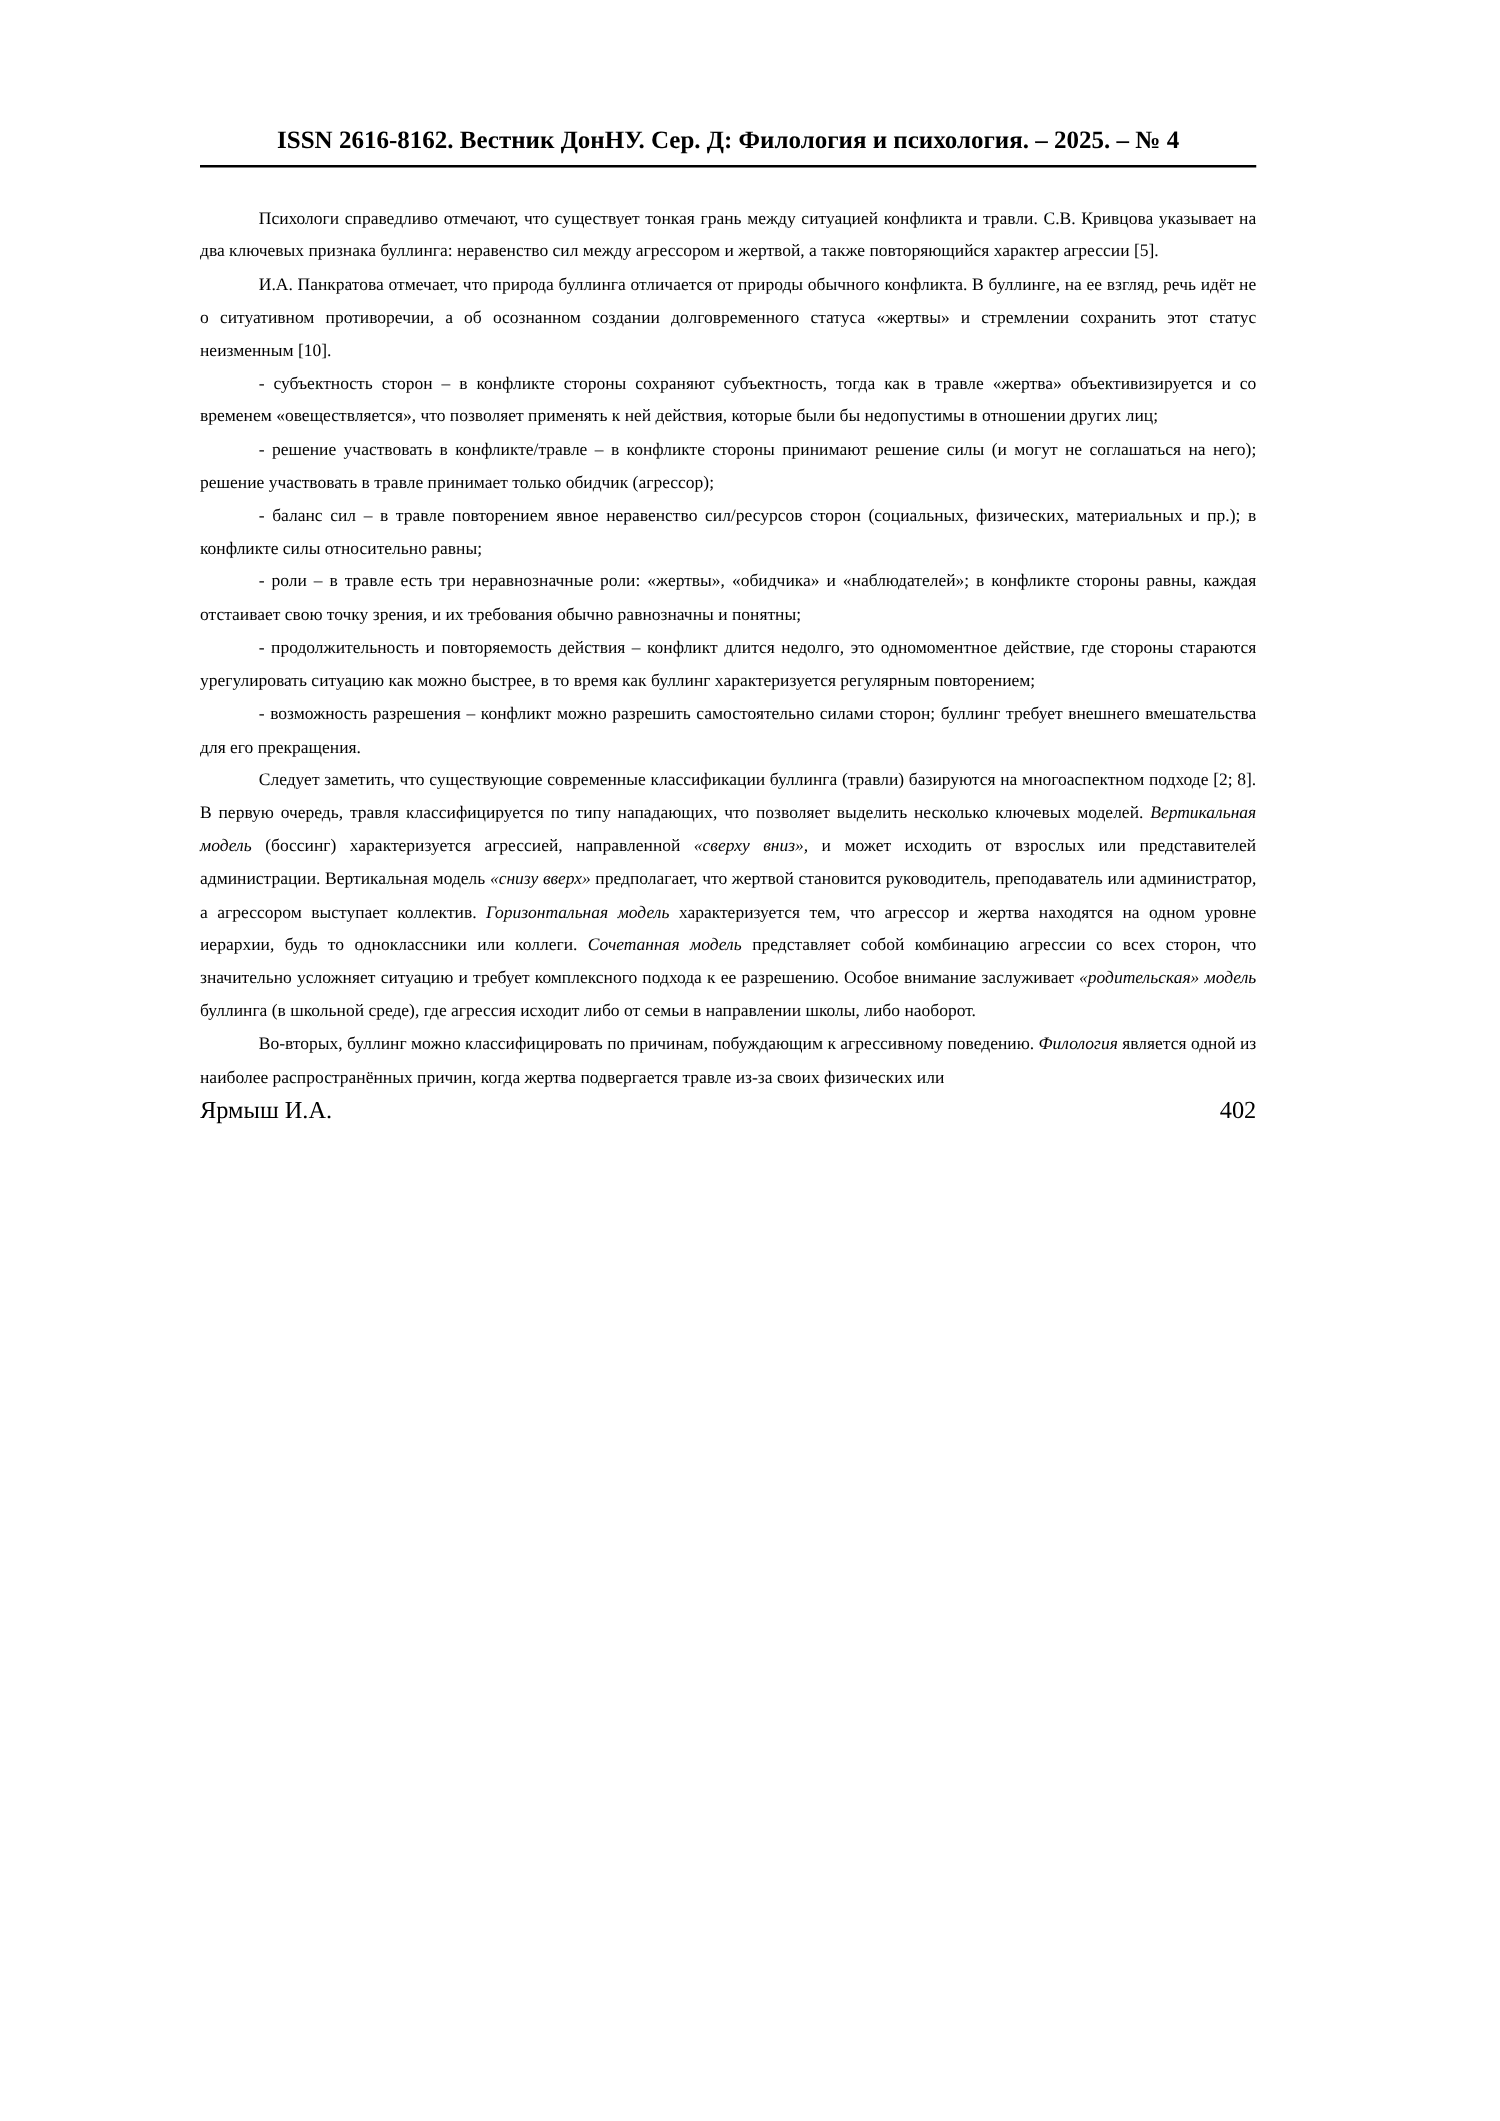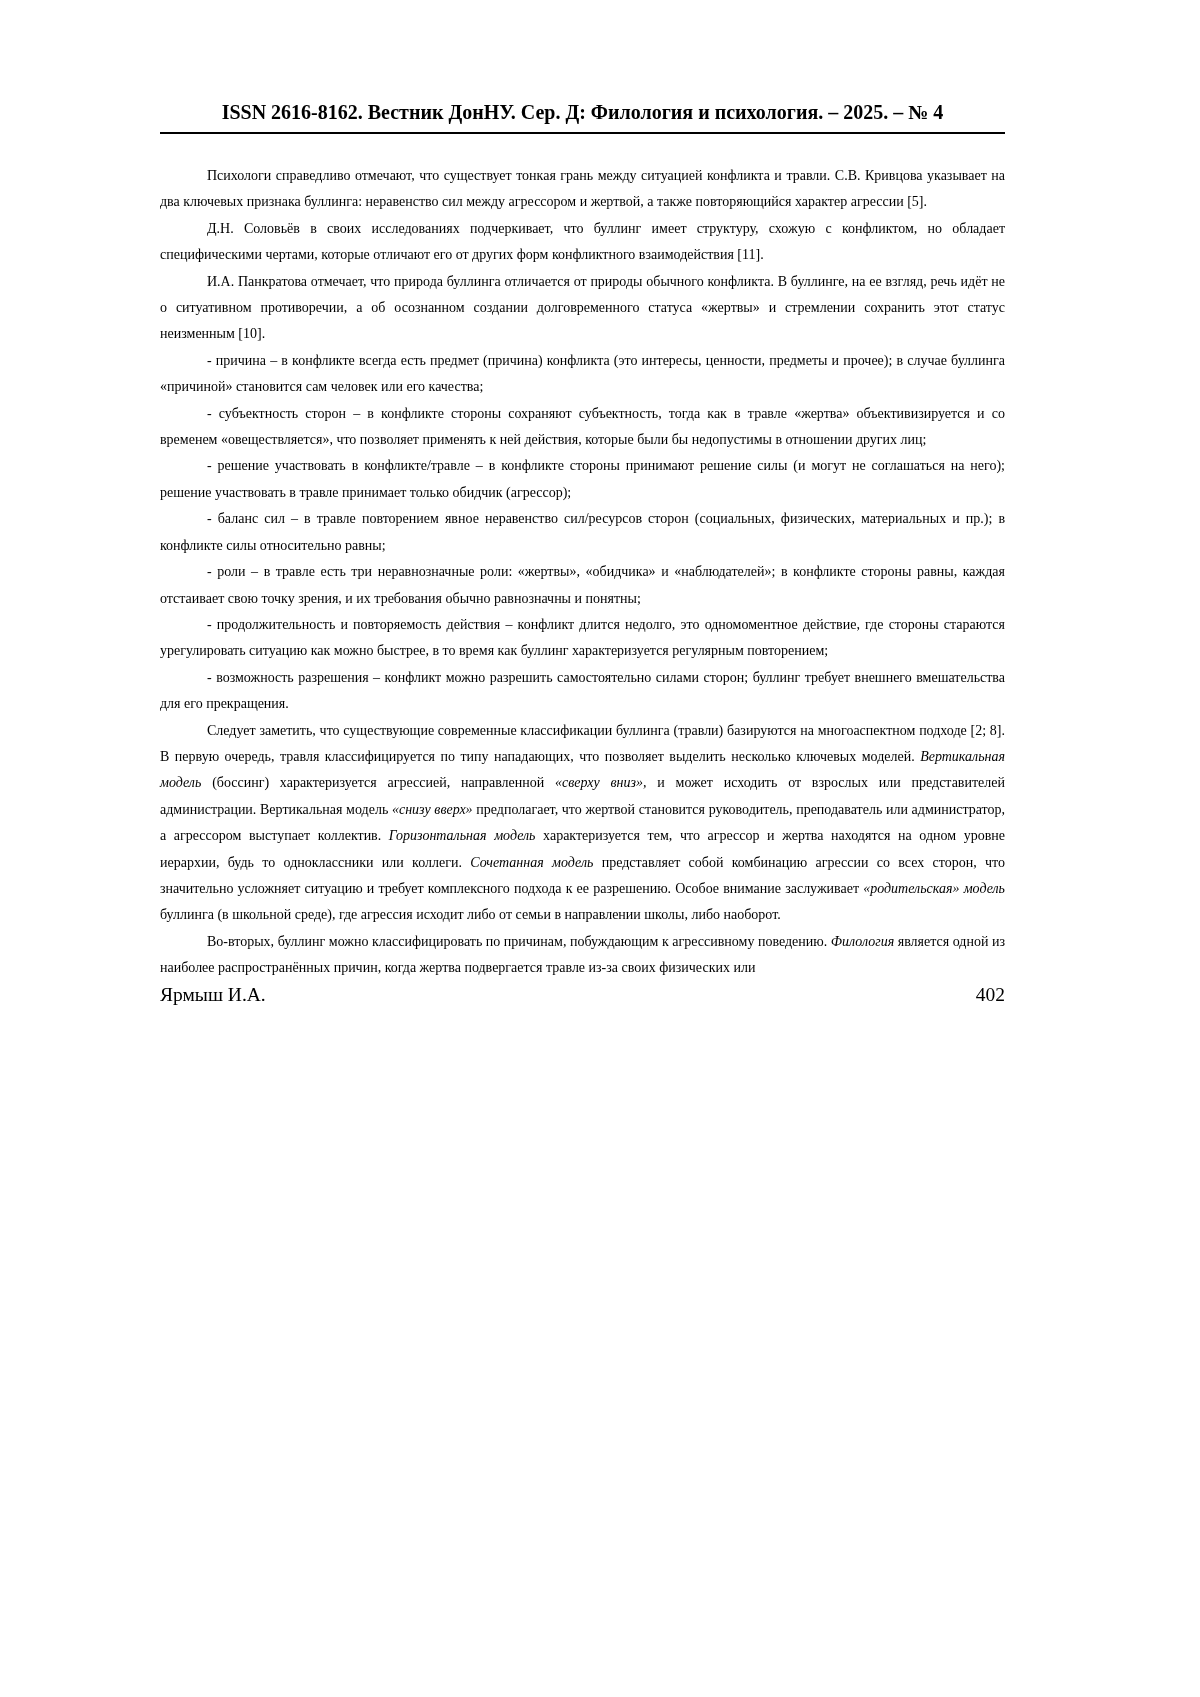--- a/index.html
+++ b/index.html
@@ -49,23 +49,21 @@
 </style>
 </head>
 <body>
 
 <div class="page">
   <div class="running-head">
     <span>ISSN 2616-8162. Вестник ДонНУ. Сер. Д: Филология и психология. – 2025. – № 4</span>
   </div>
   <div class="article-body">
       <p class="para"><span>Психологи справедливо отмечают, что существует тонкая грань между ситуацией конфликта и травли. С.В. Кривцова указывает на два ключевых признака буллинга: неравенство сил между агрессором и жертвой, а также повторяющийся характер агрессии [5].</span></p>
-      <p class="para"><span>Д.Н. Соловьёв в своих исследованиях подчеркивает, что буллинг имеет структуру, схожую с конфликтом, но обладает специфическими чертами, которые отличают его от других форм конфликтного взаимодействия [11].</span></p>
       <p class="para"><span>И.А. Панкратова отмечает, что природа буллинга отличается от природы обычного конфликта. В буллинге, на ее взгляд, речь идёт не о ситуативном противоречии, а об осознанном создании долговременного статуса «жертвы» и стремлении сохранить этот статус неизменным [10].</span></p>
-      <p class="para"><span>- причина – в конфликте всегда есть предмет (причина) конфликта (это интересы, ценности, предметы и прочее); в случае буллинга «причиной» становится сам человек или его качества;</span></p>
       <p class="para"><span>- субъектность сторон – в конфликте стороны сохраняют субъектность, тогда как в травле «жертва» объективизируется и со временем «овеществляется», что позволяет применять к ней действия, которые были бы недопустимы в отношении других лиц;</span></p>
       <p class="para"><span>- решение участвовать в конфликте/травле – в конфликте стороны принимают решение силы (и могут не соглашаться на него); решение участвовать в травле принимает только обидчик (агрессор);</span></p>
       <p class="para"><span>- баланс сил – в травле повторением явное неравенство сил/ресурсов сторон (социальных, физических, материальных и пр.); в конфликте силы относительно равны;</span></p>
       <p class="para"><span>- роли – в травле есть три неравнозначные роли: «жертвы», «обидчика» и «наблюдателей»; в конфликте стороны равны, каждая отстаивает свою точку зрения, и их требования обычно равнозначны и понятны;</span></p>
       <p class="para"><span>- продолжительность и повторяемость действия – конфликт длится недолго, это одномоментное действие, где стороны стараются урегулировать ситуацию как можно быстрее, в то время как буллинг характеризуется регулярным повторением;</span></p>
       <p class="para"><span>- возможность разрешения – конфликт можно разрешить самостоятельно силами сторон; буллинг требует внешнего вмешательства для его прекращения.</span></p>
       <p class="para"><span>Следует заметить, что существующие современные классификации буллинга (травли) базируются на многоаспектном подходе [2; 8]. В первую очередь, травля классифицируется по типу нападающих, что позволяет выделить несколько ключевых моделей. </span><span class="it">Вертикальная модель</span><span> (боссинг) характеризуется агрессией, направленной </span><span class="it">«сверху вниз»,</span><span> и может исходить от взрослых или представителей администрации. Вертикальная модель </span><span class="it">«снизу вверх»</span><span> предполагает, что жертвой становится руководитель, преподаватель или администратор, а агрессором выступает коллектив. </span><span class="it">Горизонтальная модель</span><span> характеризуется тем, что агрессор и жертва находятся на одном уровне иерархии, будь то одноклассники или коллеги. </span><span class="it">Сочетанная модель</span><span> представляет собой комбинацию агрессии со всех сторон, что значительно усложняет ситуацию и требует комплексного подхода к ее разрешению. Особое внимание заслуживает </span><span class="it">«родительская» модель</span><span> буллинга (в школьной среде), где агрессия исходит либо от семьи в направлении школы, либо наоборот.</span></p>
       <p class="para"><span>Во-вторых, буллинг можно классифицировать по причинам, побуждающим к агрессивному поведению. </span><span class="it">Филология</span><span> является одной из наиболее распространённых причин, когда жертва подвергается травле из-за своих физических или</span></p>
     </div>
   <div class="page-footer">

